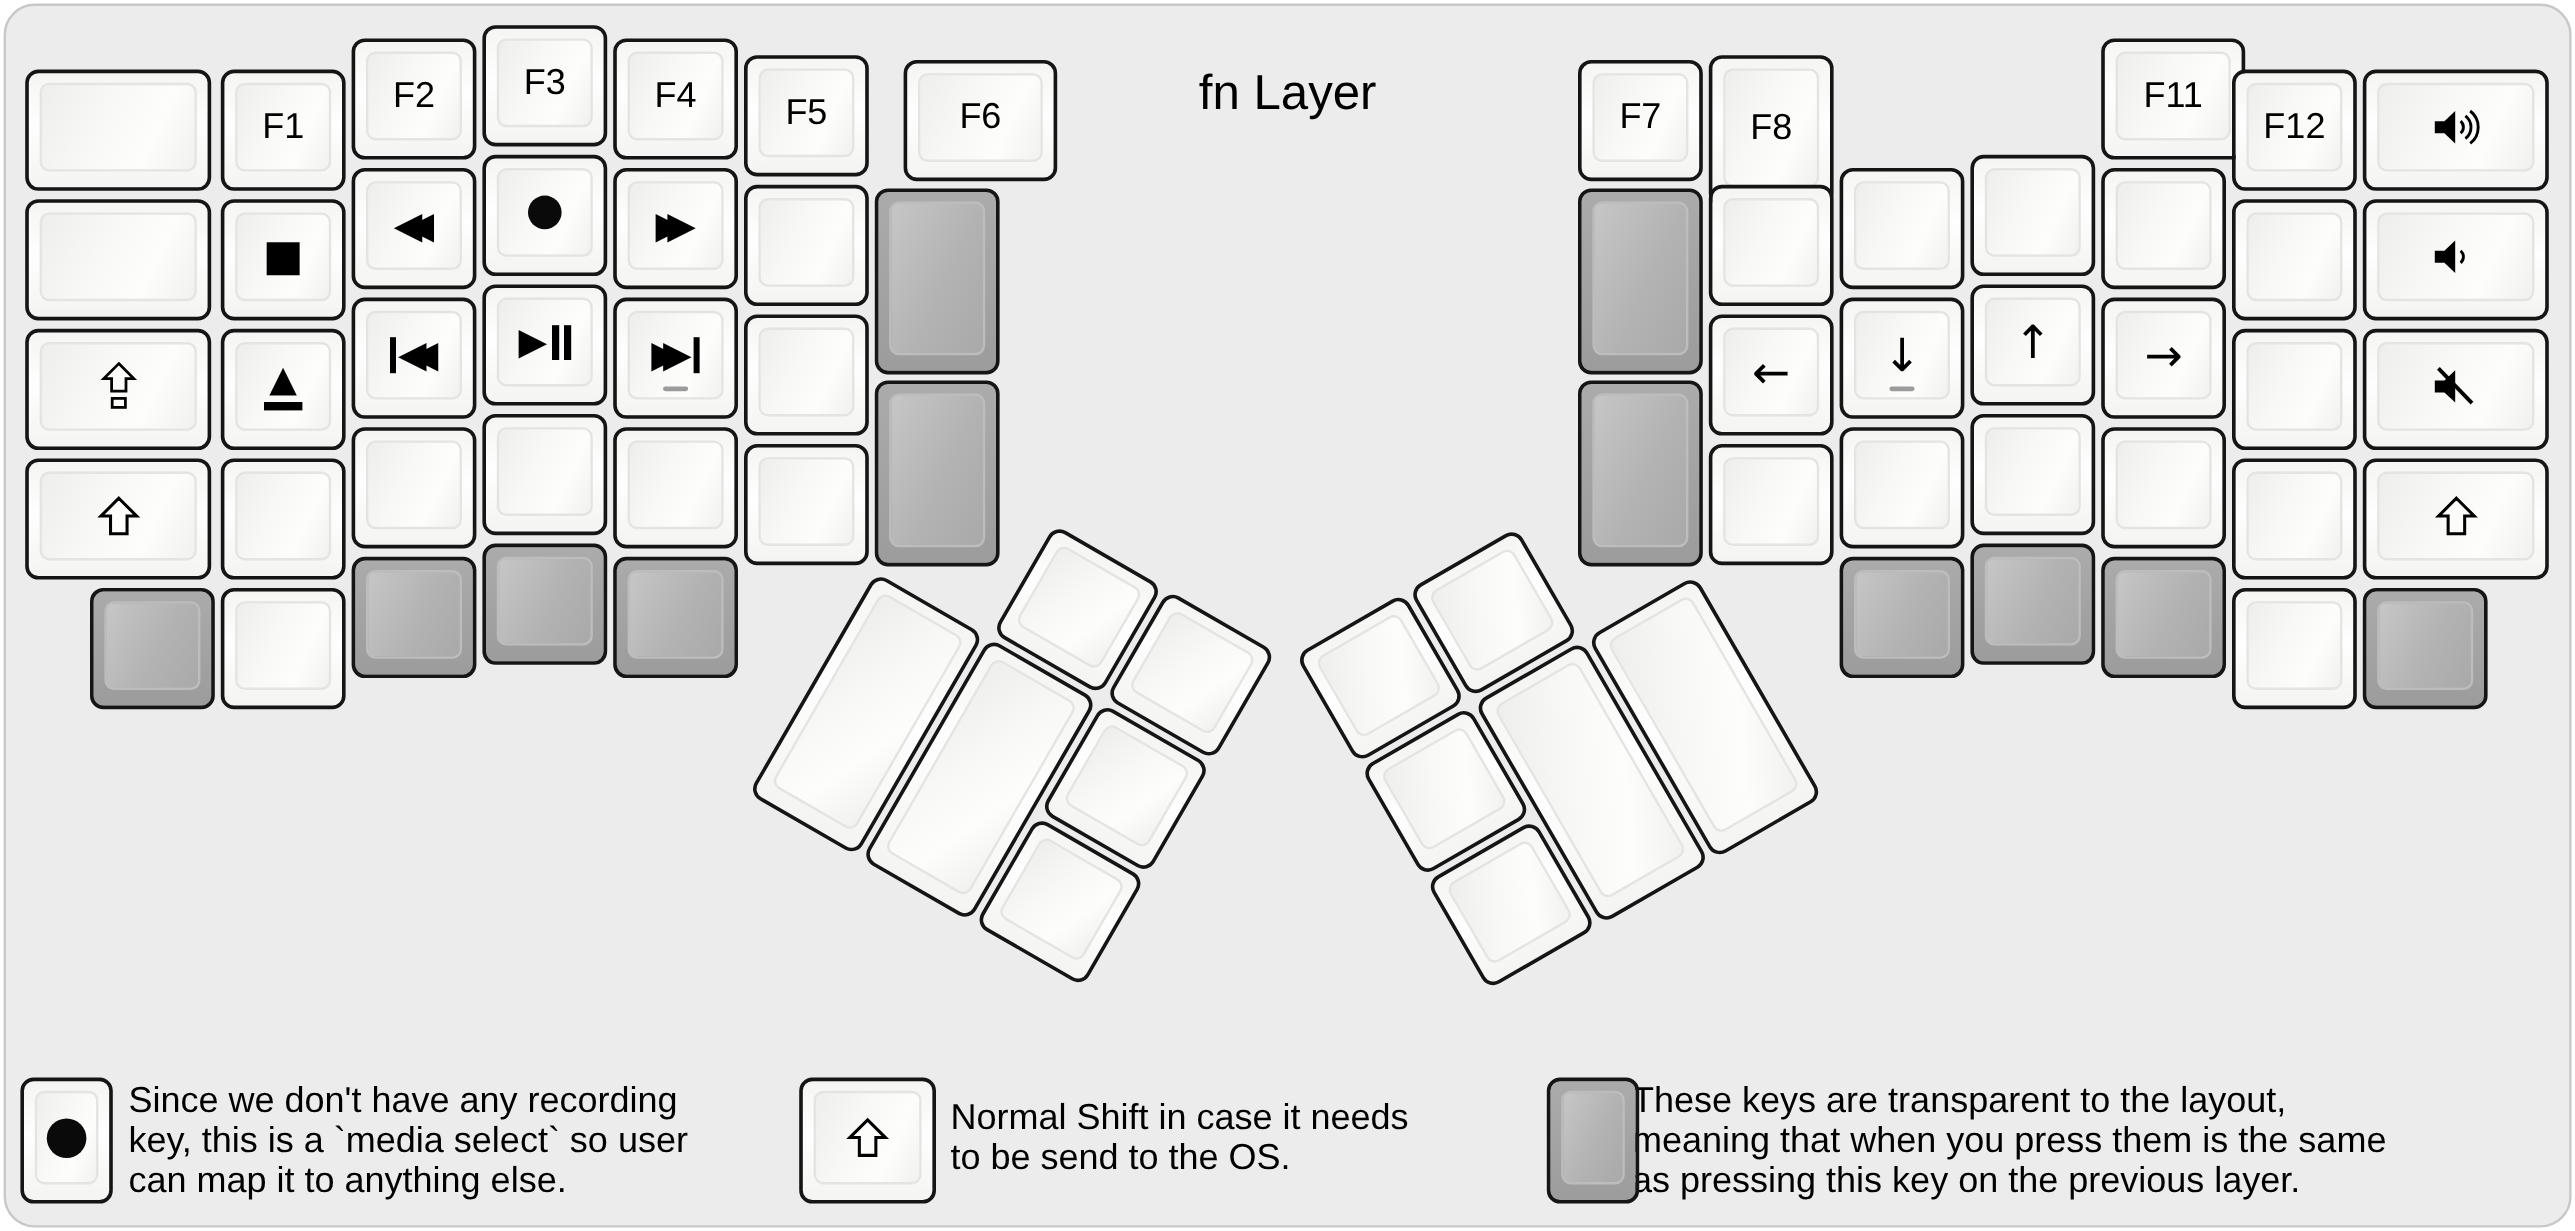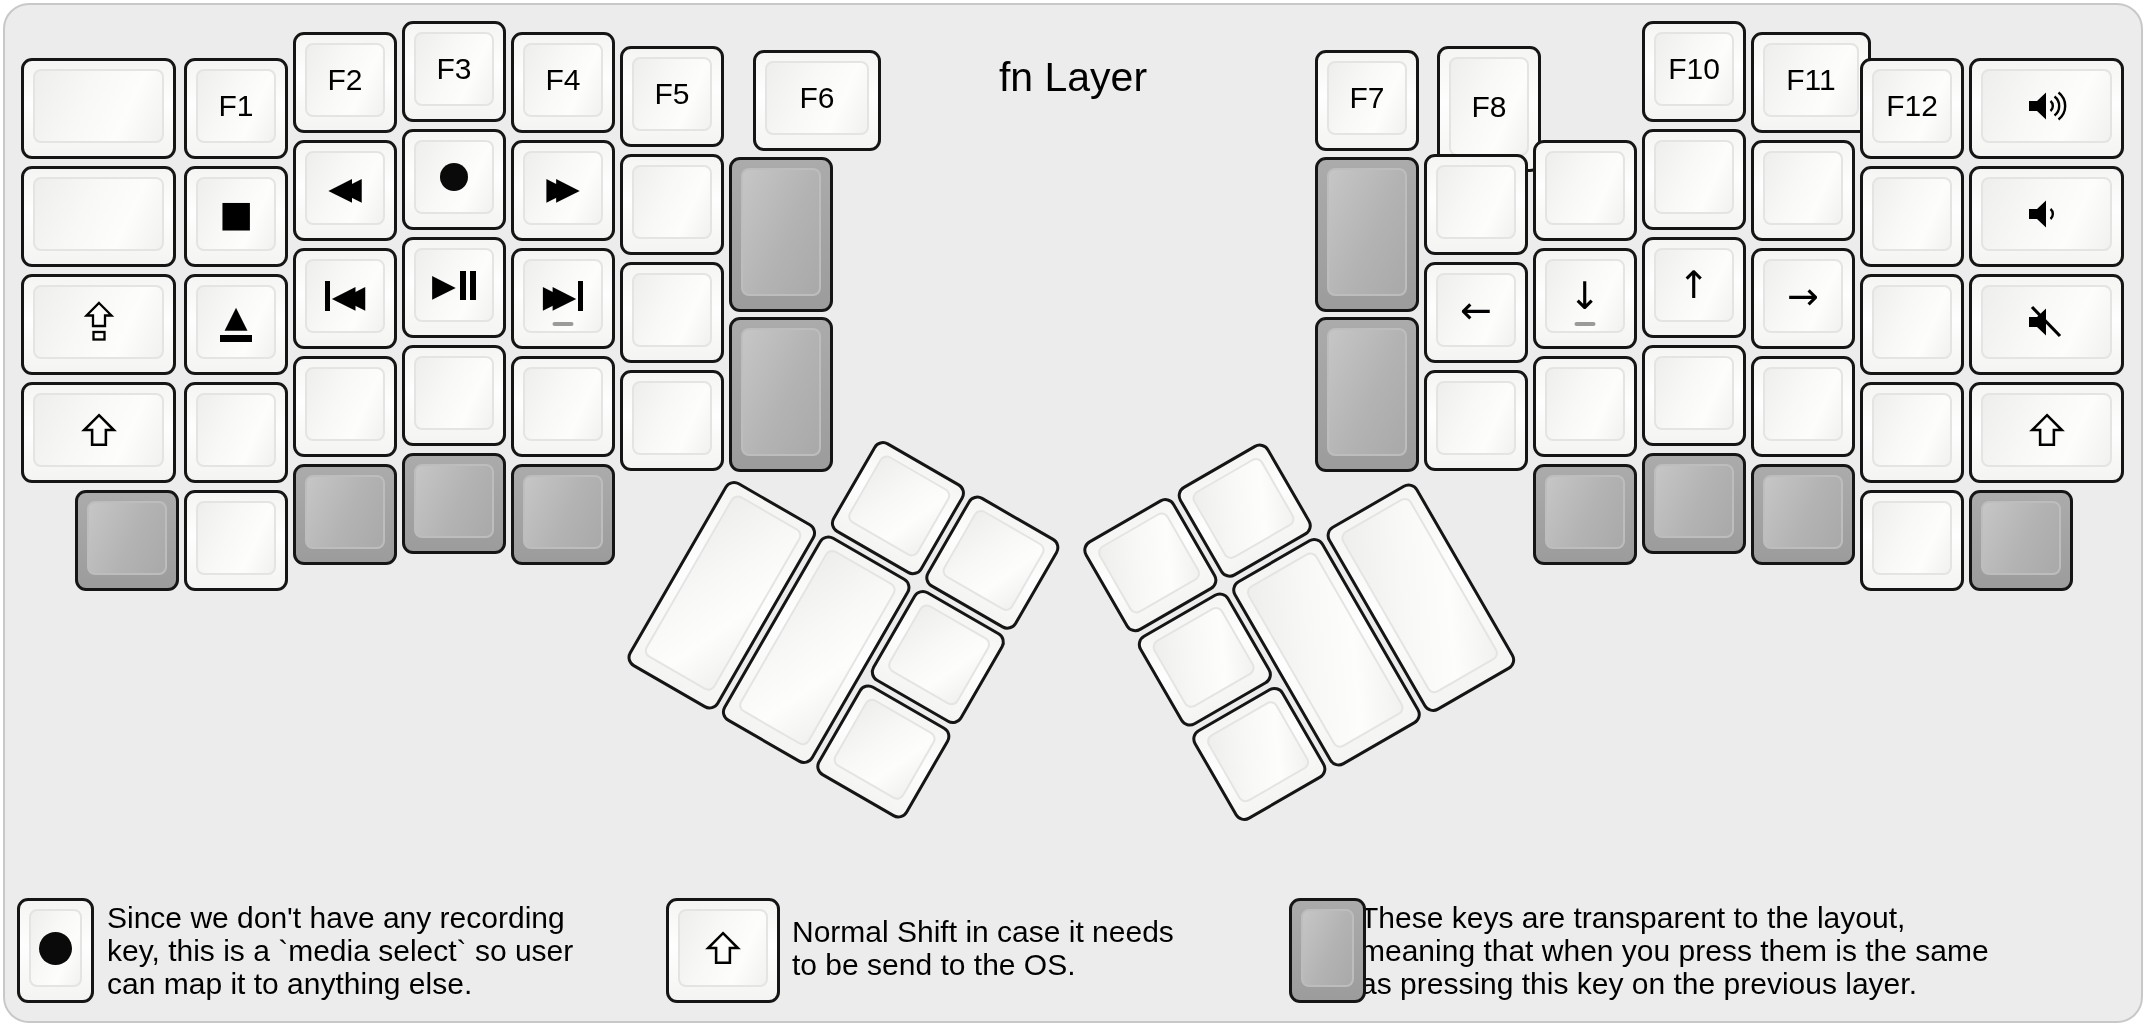--- a/index.html
+++ b/index.html
@@ -268,21 +268,21 @@
     <div class="key kg" style="left: 1315px; top: 157px; width: 104px; height: 155px;">
       <div class="cap">
         <div class="gl"></div>
       </div>
     </div>
     <div class="key kg" style="left: 1315px; top: 317px; width: 104px; height: 155px;">
       <div class="cap">
         <div class="gl"></div>
       </div>
     </div>
-    <div class="key kw" style="left: 1424px; top: 46px; width: 104px; height: 126px; margin-left: 13px;">
+    <div class="key kw" style="left: 1424px; top: 46px; width: 104px; height: 126px;">
       <div class="cap">
         <div class="gl">
           <span class="lab">F8</span>
         </div>
       </div>
     </div>
     <div class="key kw" style="left: 1424px; top: 154px; width: 104px; height: 101px;">
       <div class="cap">
         <div class="gl"></div>
       </div>
@@ -313,27 +313,20 @@
       </div>
     </div>
     <div class="key kw" style="left: 1533px; top: 356px; width: 104px; height: 101px;">
       <div class="cap">
         <div class="gl"></div>
       </div>
     </div>
     <div class="key kg" style="left: 1533px; top: 464px; width: 104px; height: 101px;">
       <div class="cap">
         <div class="gl"></div>
-      </div>
-    </div>
-    <div class="key kw" style="left: 1642px; top: 21px; width: 104px; height: 101px;">
-      <div class="cap">
-        <div class="gl">
-          <span class="lab">F10</span>
-        </div>
       </div>
     </div>
     <div class="key kw" style="left: 1642px; top: 129px; width: 104px; height: 101px;">
       <div class="cap">
         <div class="gl"></div>
       </div>
     </div>
     <div class="key kw" style="left: 1642px; top: 237px; width: 104px; height: 101px;">
       <div class="cap">
         <div class="gl">

